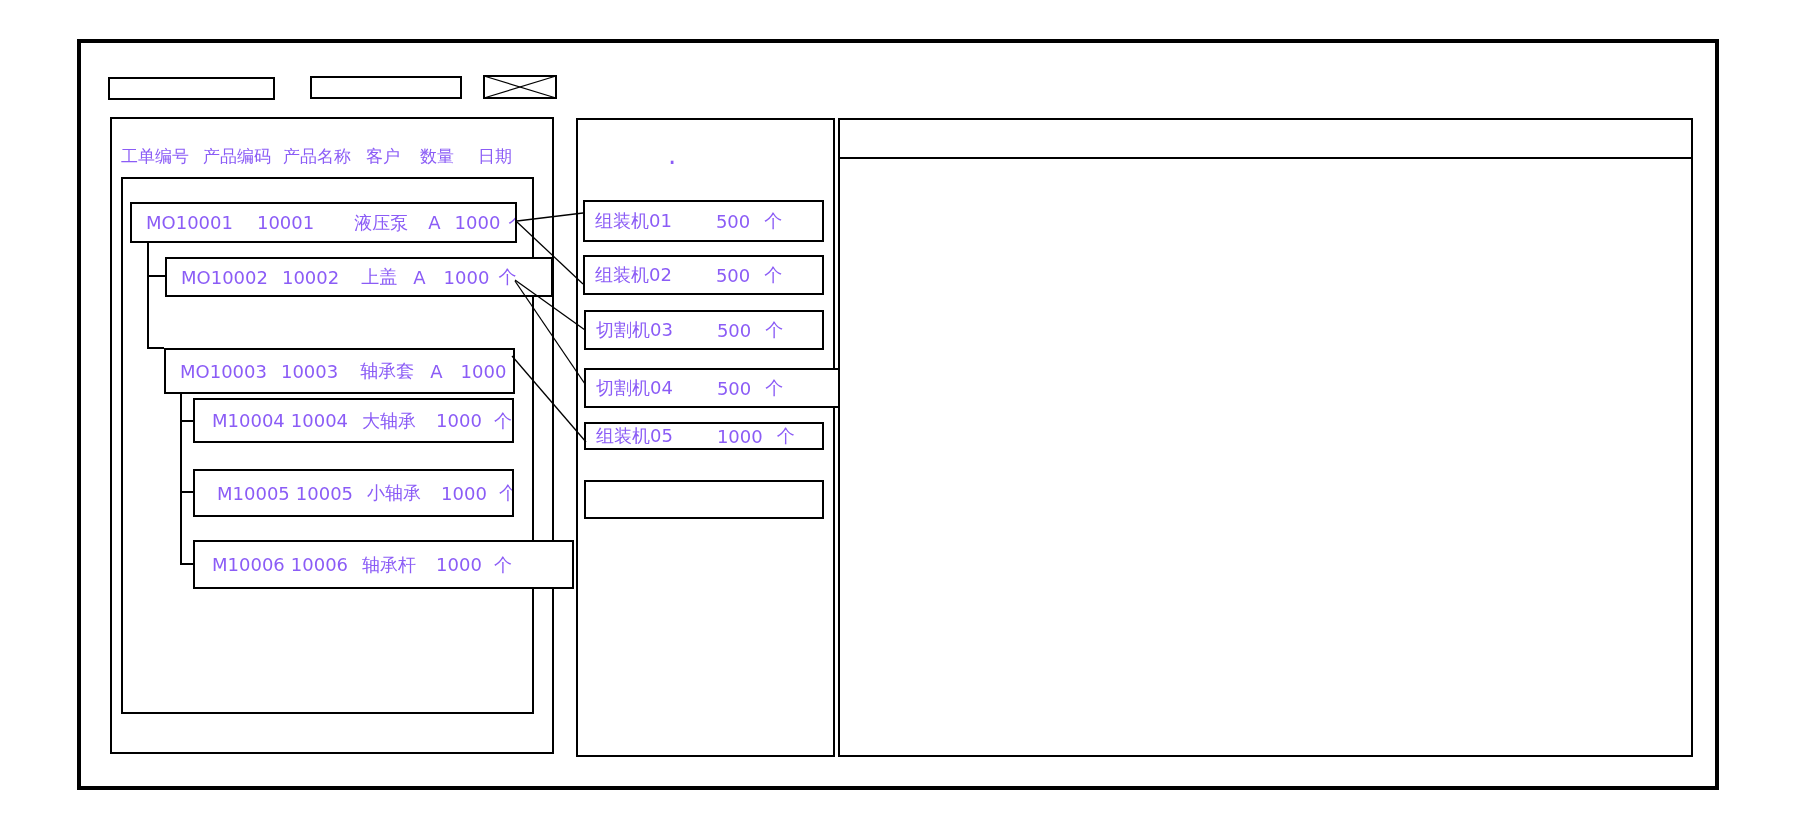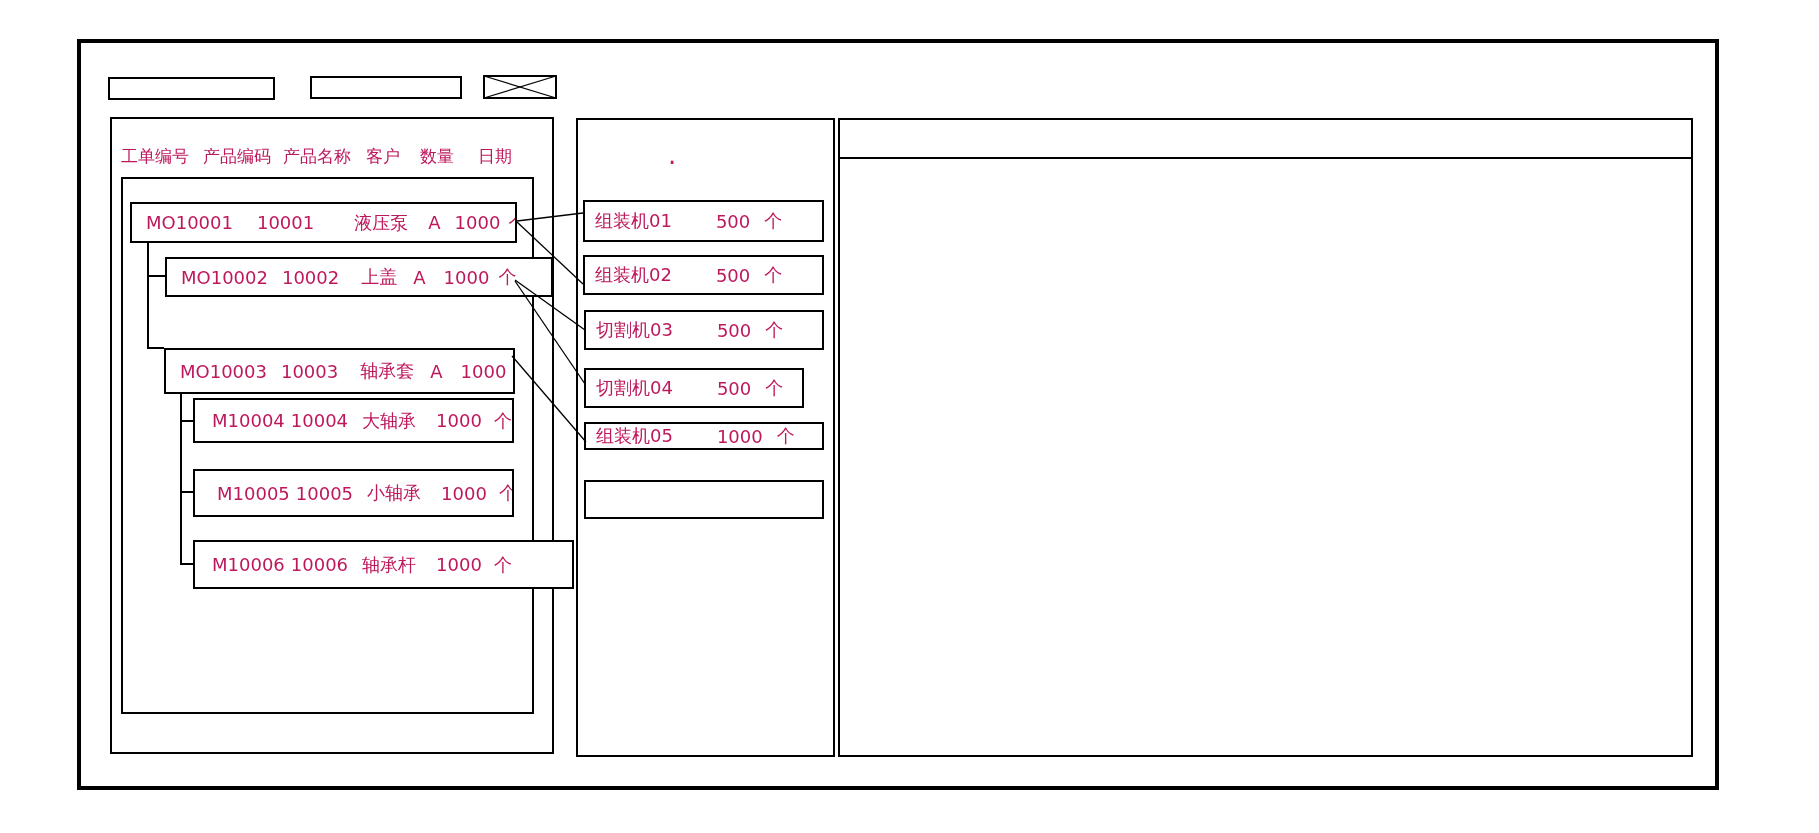--- a/index.html
+++ b/index.html
@@ -1,17 +1,17 @@
 <!DOCTYPE html>
 <html><head>
 <meta charset="utf-8">
 <style>
   html,body{margin:0;padding:0;background:#ffffff;}
   .stage{position:relative;width:1819px;height:833px;background:#ffffff;overflow:hidden;
-         font-family:"DejaVu Sans","Liberation Sans",sans-serif;color:#be185d;}
+         font-family:"DejaVu Sans","Liberation Sans",sans-serif;color:#8b5cf6;}
   .abs{position:absolute;box-sizing:border-box;}
 
   
   .outer{left:77px;top:39px;width:1642px;height:751px;border:4px solid #000;background:#fff;}
 
   
   .field{border:2px solid #000;background:#fff;}
   .f1{left:108px;top:77px;width:167px;height:23px;}
   .f2{left:310px;top:76px;width:152px;height:23px;}
   .xbox{left:483px;top:75px;width:74px;height:24px;}
@@ -44,21 +44,21 @@
   .lv1 .f-qty{margin-left:18px;}  .lv1 .f-unit{margin-left:9px;}
   .lv2 .f-code{margin-left:6px;}  .lv2 .f-name{margin-left:14px;}
   .lv2 .f-qty{margin-left:20px;}  .lv2 .f-unit{margin-left:12px;}
 
   
   .machine-box{border:2px solid #000;background:#fff;display:flex;align-items:center;
                font-size:18px;white-space:nowrap;padding-left:10px;overflow:hidden;}
   .m1{left:583px;top:200px;width:241px;height:42px;}
   .m2{left:583px;top:255px;width:241px;height:40px;}
   .m3{left:584px;top:310px;width:240px;height:40px;}
-  .m4{left:584px;top:368px;width:220px;height:40px;}
+  .m4{left:584px;top:368px;width:256px;height:40px;}
   .m5{left:584px;top:422px;width:240px;height:28px;}
   .m6{left:584px;top:480px;width:240px;height:39px;}
   .mc-qty{margin-left:44px;} .mc-unit{margin-left:14px;}
 
   
   .tline{background:#000;}
   .v1{left:147px;top:242px;width:2px;height:107px;}
   .h-b2{left:147px;top:275px;width:18px;height:2px;}
   .h-b3{left:147px;top:347px;width:17px;height:2px;}
   .v2{left:180px;top:370px;width:2px;height:195px;}

